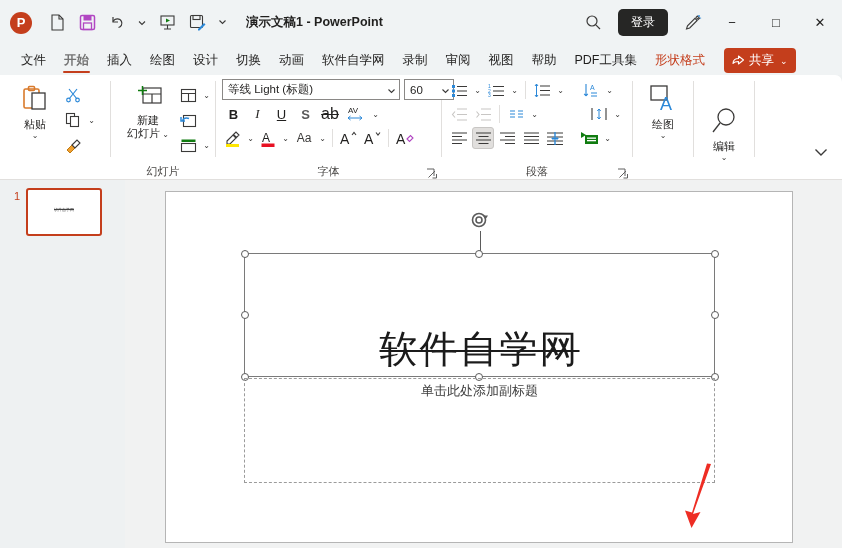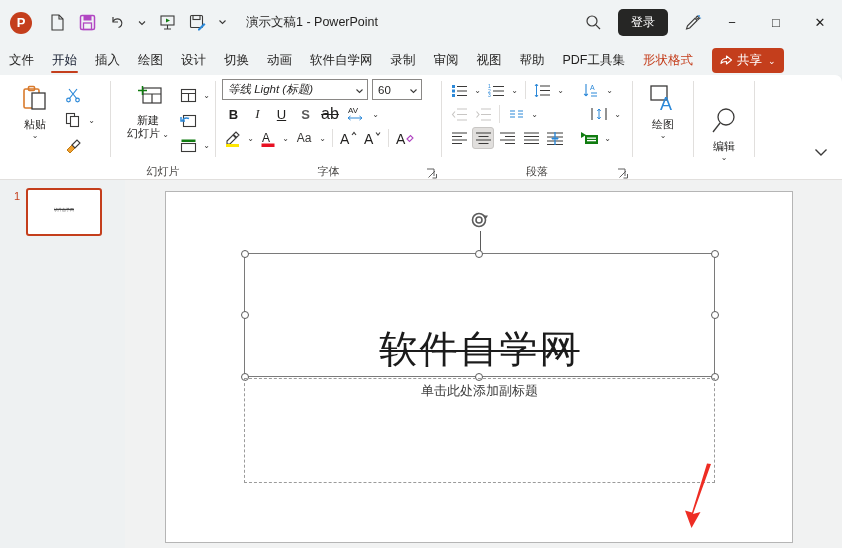--- a/index.html
+++ b/index.html
@@ -28,20 +28,21 @@
   .qat { display: flex; align-items: center; gap: 0px; margin-left: 10px; }
   .qat-btn {
     width: 30px; height: 30px;
     display: flex; align-items: center; justify-content: center;
     color: #3b3a39;
   }
   .qat-chev { width: 20px; height: 30px; display:flex; align-items:center; justify-content:center; }
   .win-title {
     margin-left: 14px; font-size: 12.5px; color: #201f1e;
     white-space: nowrap;
+    font-weight: bold;
   }
   .tb-right {
     position: absolute; right: 0; top: 0; height: 45px;
     display: flex; align-items: center;
   }
   .search-btn { width: 34px; height: 34px; display: flex; align-items: center; justify-content: center; }
   .signin {
     background: #262625; color: #fff; font-size: 12px;
     padding: 5px 13px; border-radius: 5px; margin: 0 8px;
   }
@@ -49,27 +50,27 @@
   .wincontrol {
     width: 44px; height: 45px;
     display: flex; align-items: center; justify-content: center;
     color: #201f1e; font-size: 13px;
   }
 
   
   .tabstrip {
     position: absolute; left: 0; top: 45px; width: 842px; height: 30px;
     background: #f0f3f4;
-    display: flex; align-items: flex-end; 
+    display: flex; align-items: flex-end; padding-left: 12px;
   }
   .tab {
     font-size: 12.5px; color: #201f1e;
     padding: 3px 9px 6px 9px; position: relative; white-space: nowrap;
   }
-  .tab.active { font-weight: normal; color: #0f172a; }
+  .tab.active { font-weight: bold; color: #737373; }
   .tab.active::after {
     content: ""; position: absolute; left: 8px; right: 8px; bottom: 2px;
     height: 2.5px; background: #c43e1c; border-radius: 2px;
   }
   .tab.contextual { color: #c43e1c; }
   .share-btn {
     margin-left: 10px; margin-bottom: 2px;
     background: #c43e1c; color: #fff; font-size: 12.5px;
     padding: 4px 8px 4px 8px; border-radius: 4px;
     display: flex; align-items: center; gap: 4px; white-space: nowrap;
@@ -113,21 +114,21 @@
 
   
   .fontgroup { width: 225px; }
   .fontrow1 { display: flex; gap: 4px; padding: 4px 0 0 6px; }
   .combo {
     height: 21px; border: 1px solid #8a8886; background: #fff;
     display: flex; align-items: center; justify-content: space-between;
     padding: 0 3px 0 5px; font-size: 11.5px; color: #201f1e;
   }
   .combo .cv { white-space: nowrap; overflow: hidden; }
-  .fontname { width: 146px; font-style: italic; }
+  .fontname { width: 178px; }
   .fontsize { width: 50px; }
   .fontrow2 { display: flex; align-items: center; gap: 1px; padding: 3px 0 0 6px; }
   .fontrow3 { display: flex; align-items: center; gap: 1px; padding: 2px 0 0 6px; }
   .fbtn {
     width: 23px; height: 22px; display: flex; align-items: center; justify-content: center;
     font-size: 13px; color: #201f1e;
   }
   .vline { width: 1px; height: 18px; background: #e1dfdd; margin: 0 3px; }
 
   

